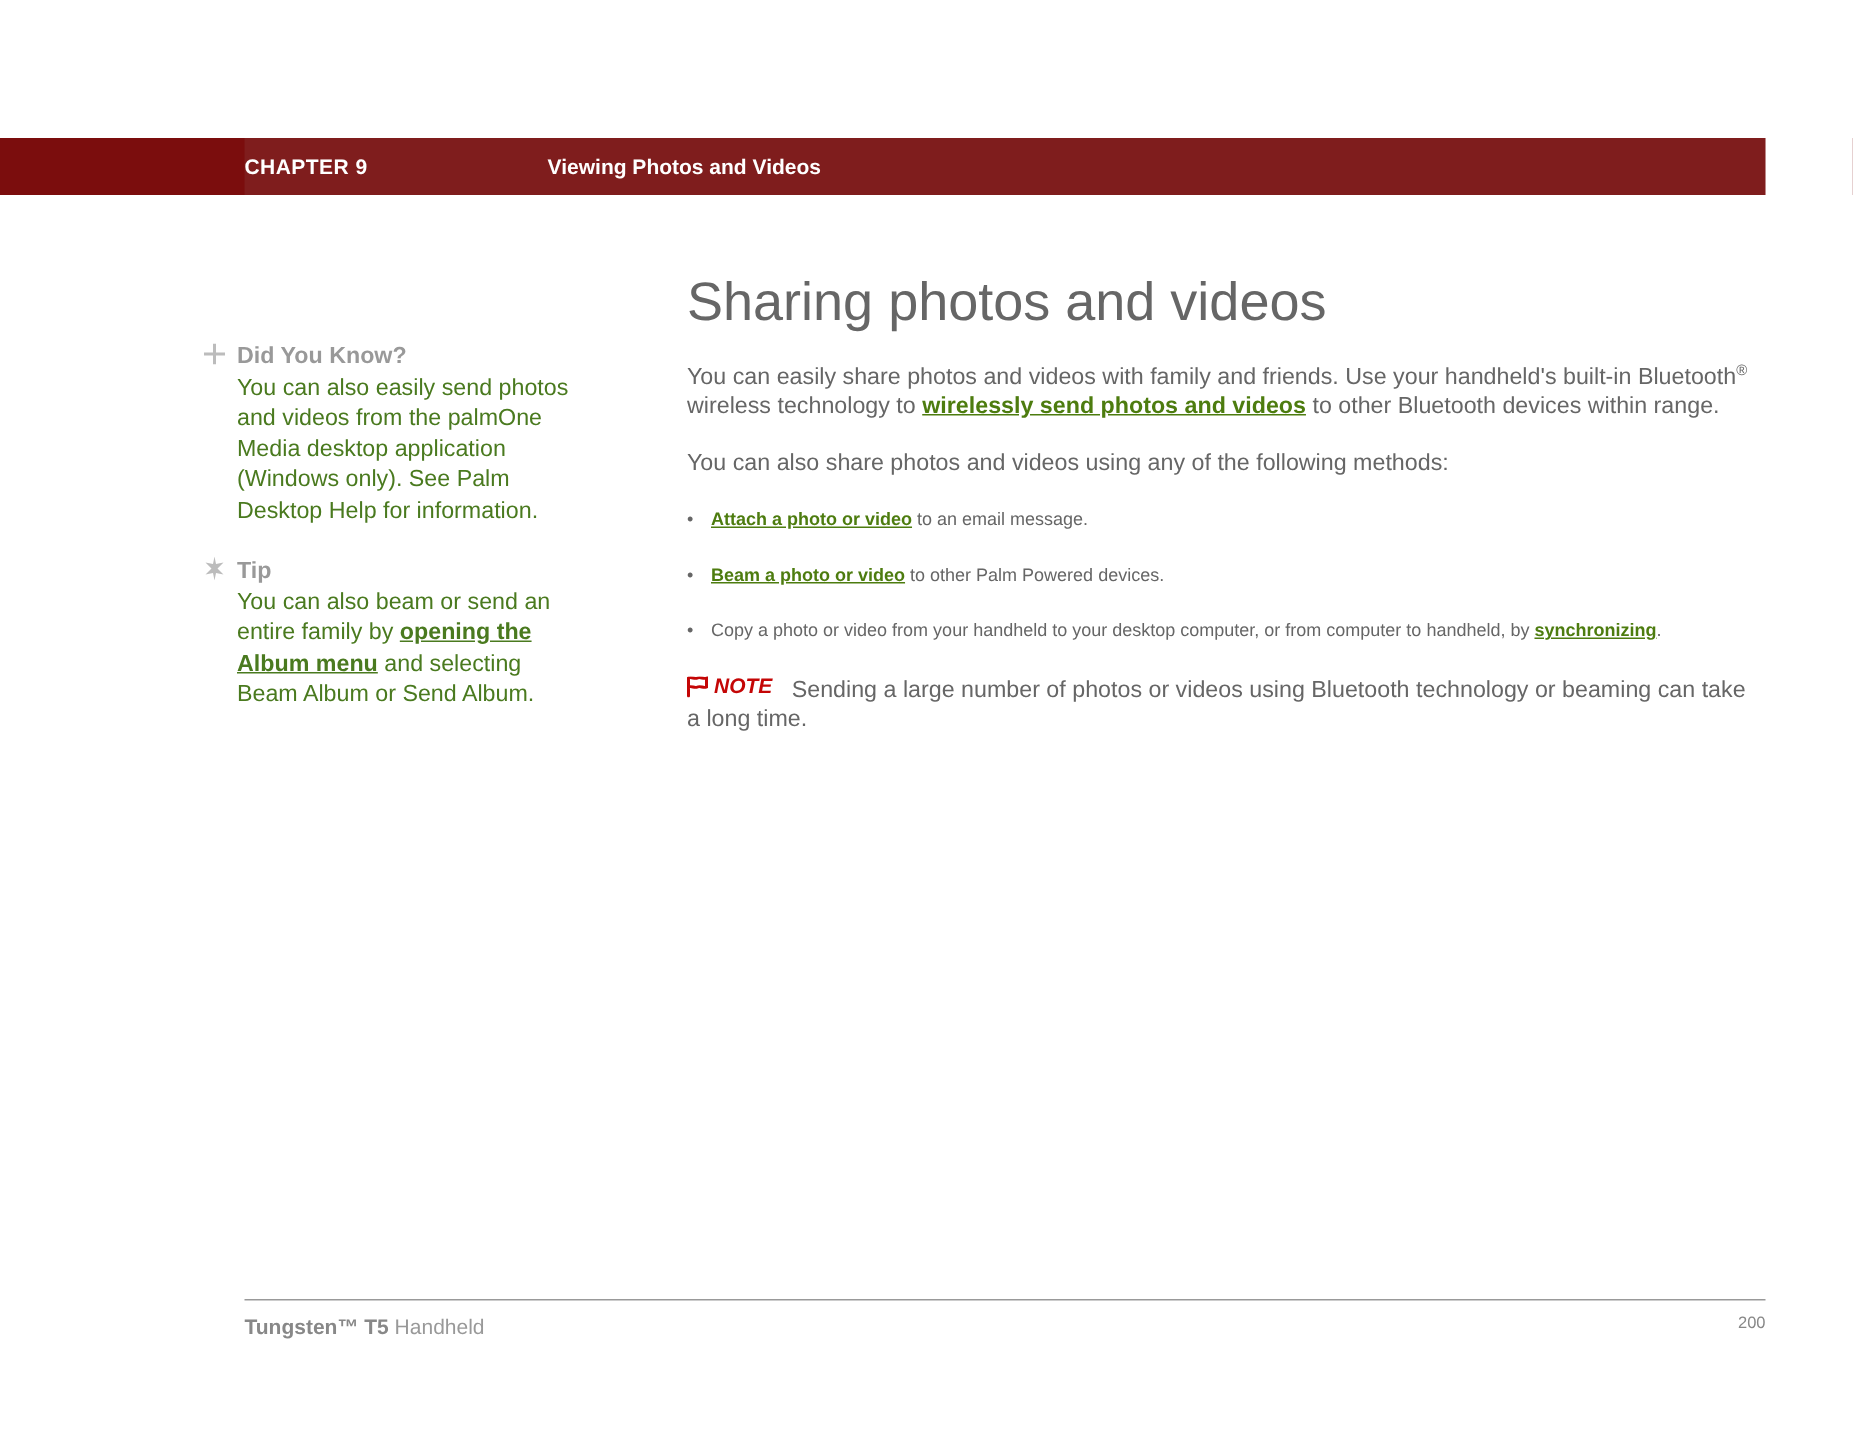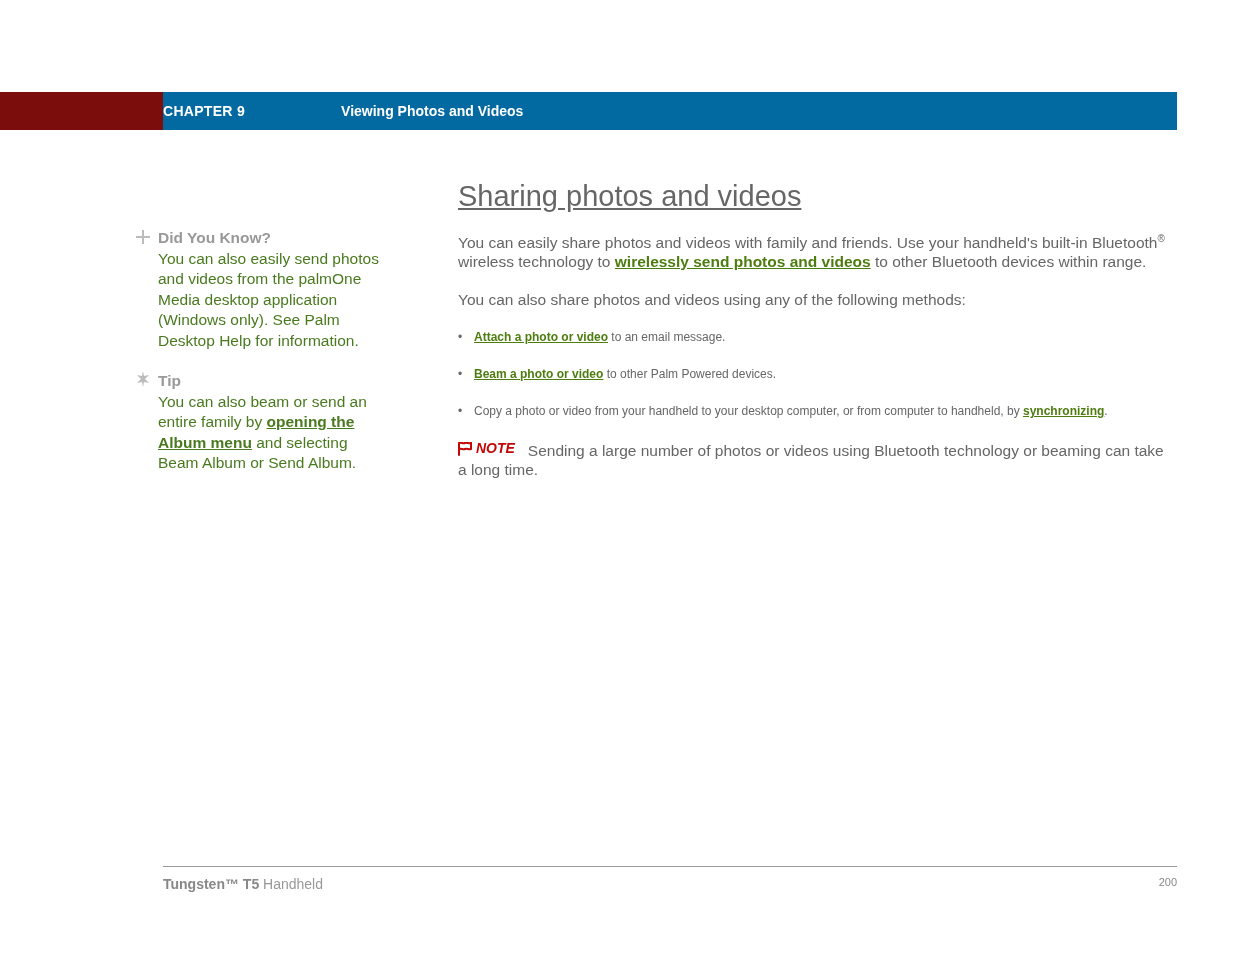--- a/index.html
+++ b/index.html
@@ -18,42 +18,42 @@
     right: 0;
     height: 38px;
     background: #7b0d0d;
   }
   .header-inner {
     position: absolute;
     top: 92px;
     left: 163px;
     width: 1014px;
     height: 38px;
-    background: #0369a1;
+    background: #7f1d1d;
     display: flex;
     align-items: center;
     color: #fff;
   }
   .header-white-cap {
     position: absolute;
     top: 92px;
     left: 1177px;
     width: 58px;
     height: 38px;
     background: #fff;
   }
   .chapter {
     font-weight: bold;
     font-size: 14px;
     letter-spacing: 0.3px;
   }
   .section-title-top {
     font-weight: bold;
     font-size: 14px;
-    margin-left: 96px;
+    margin-left: 120px;
   }
   .sidebar {
     position: absolute;
     top: 228px;
     left: 128px;
     width: 262px;
   }
   .aside-block {
     display: flex;
     margin-bottom: 20px;
@@ -84,25 +84,24 @@
     font-weight: bold;
     cursor: pointer;
   }
   .main {
     position: absolute;
     top: 180px;
     left: 458px;
     width: 718px;
   }
   .main-heading {
-    font-size: 29px;
+    font-size: 36px;
     color: #666;
     font-weight: 500;
     margin-bottom: 16px;
-    text-decoration: underline;
   }
   .body-text {
     font-size: 15.5px;
     line-height: 19px;
     color: #666;
     margin-bottom: 19px;
   }
   .link {
     color: #4d7c0f;
     font-weight: bold;

